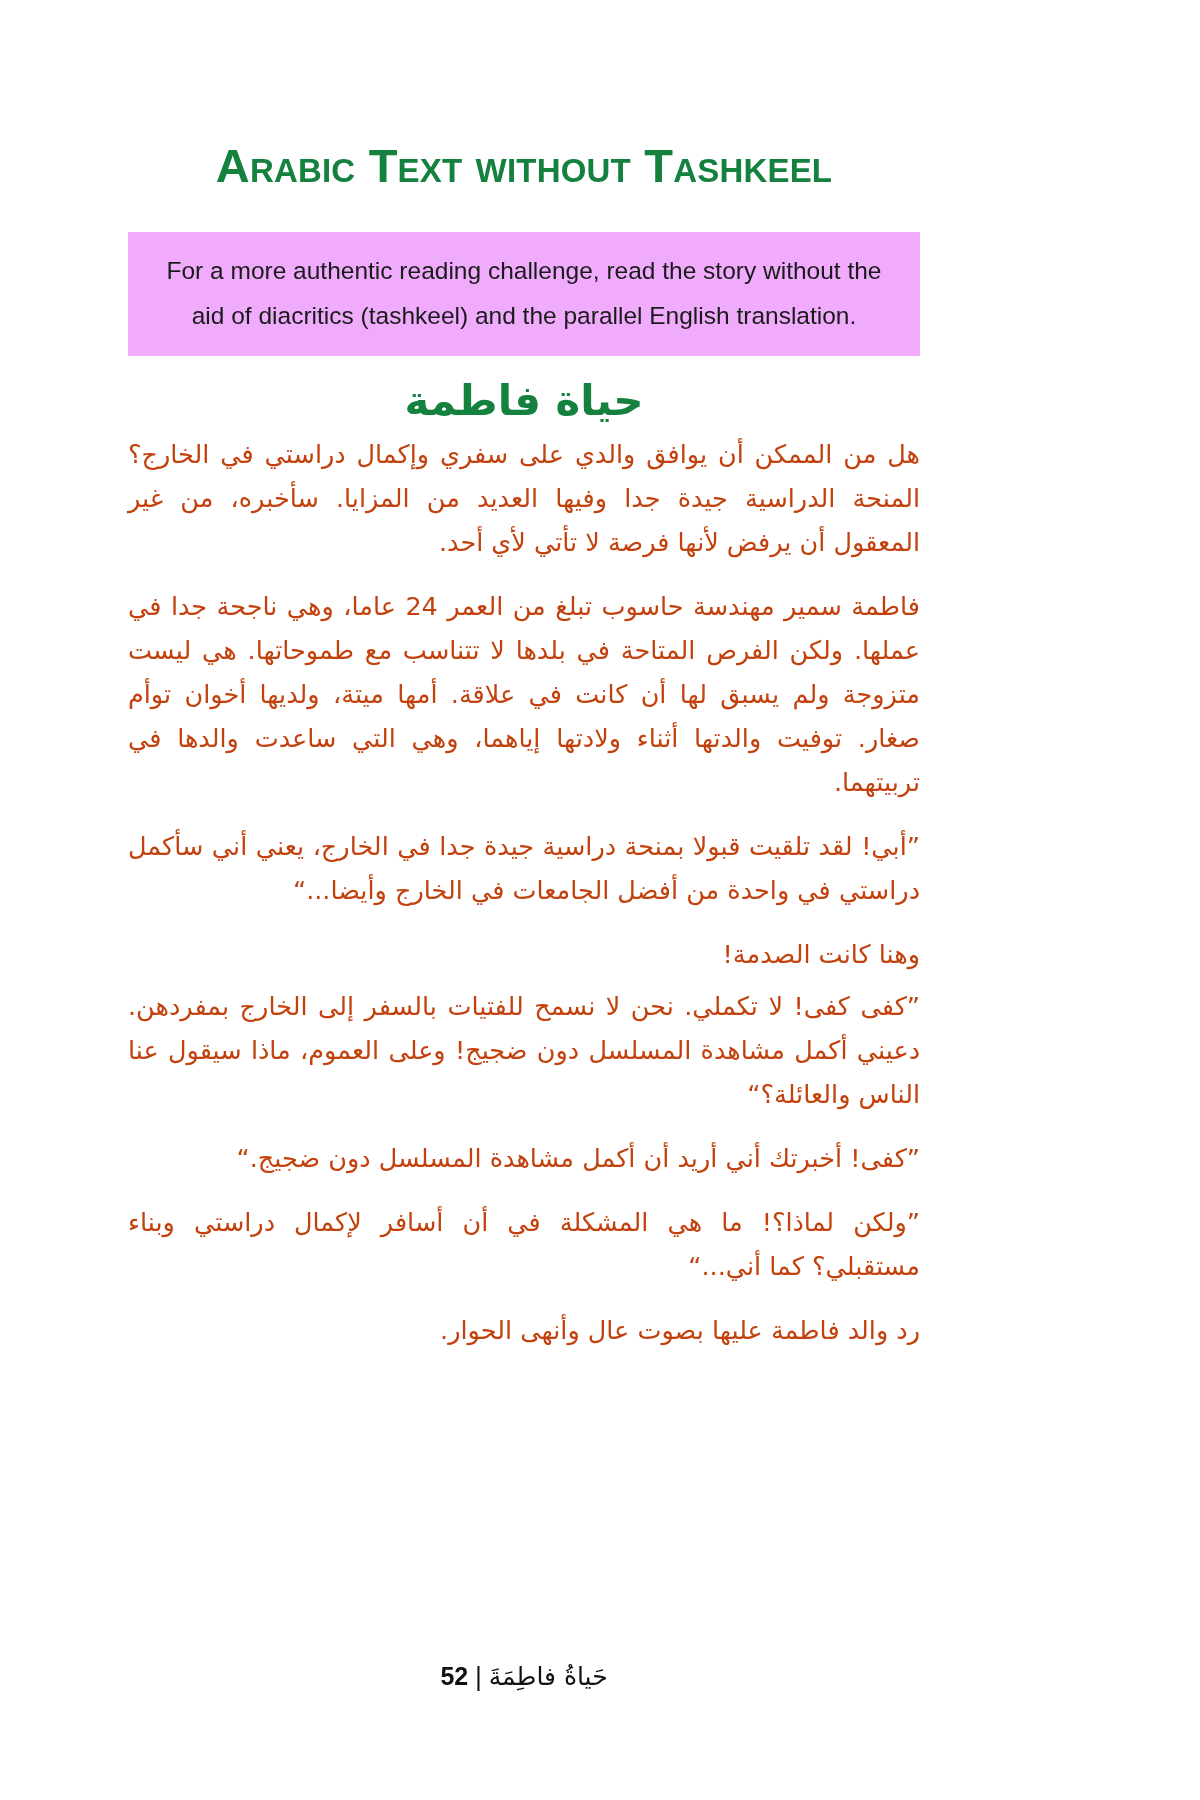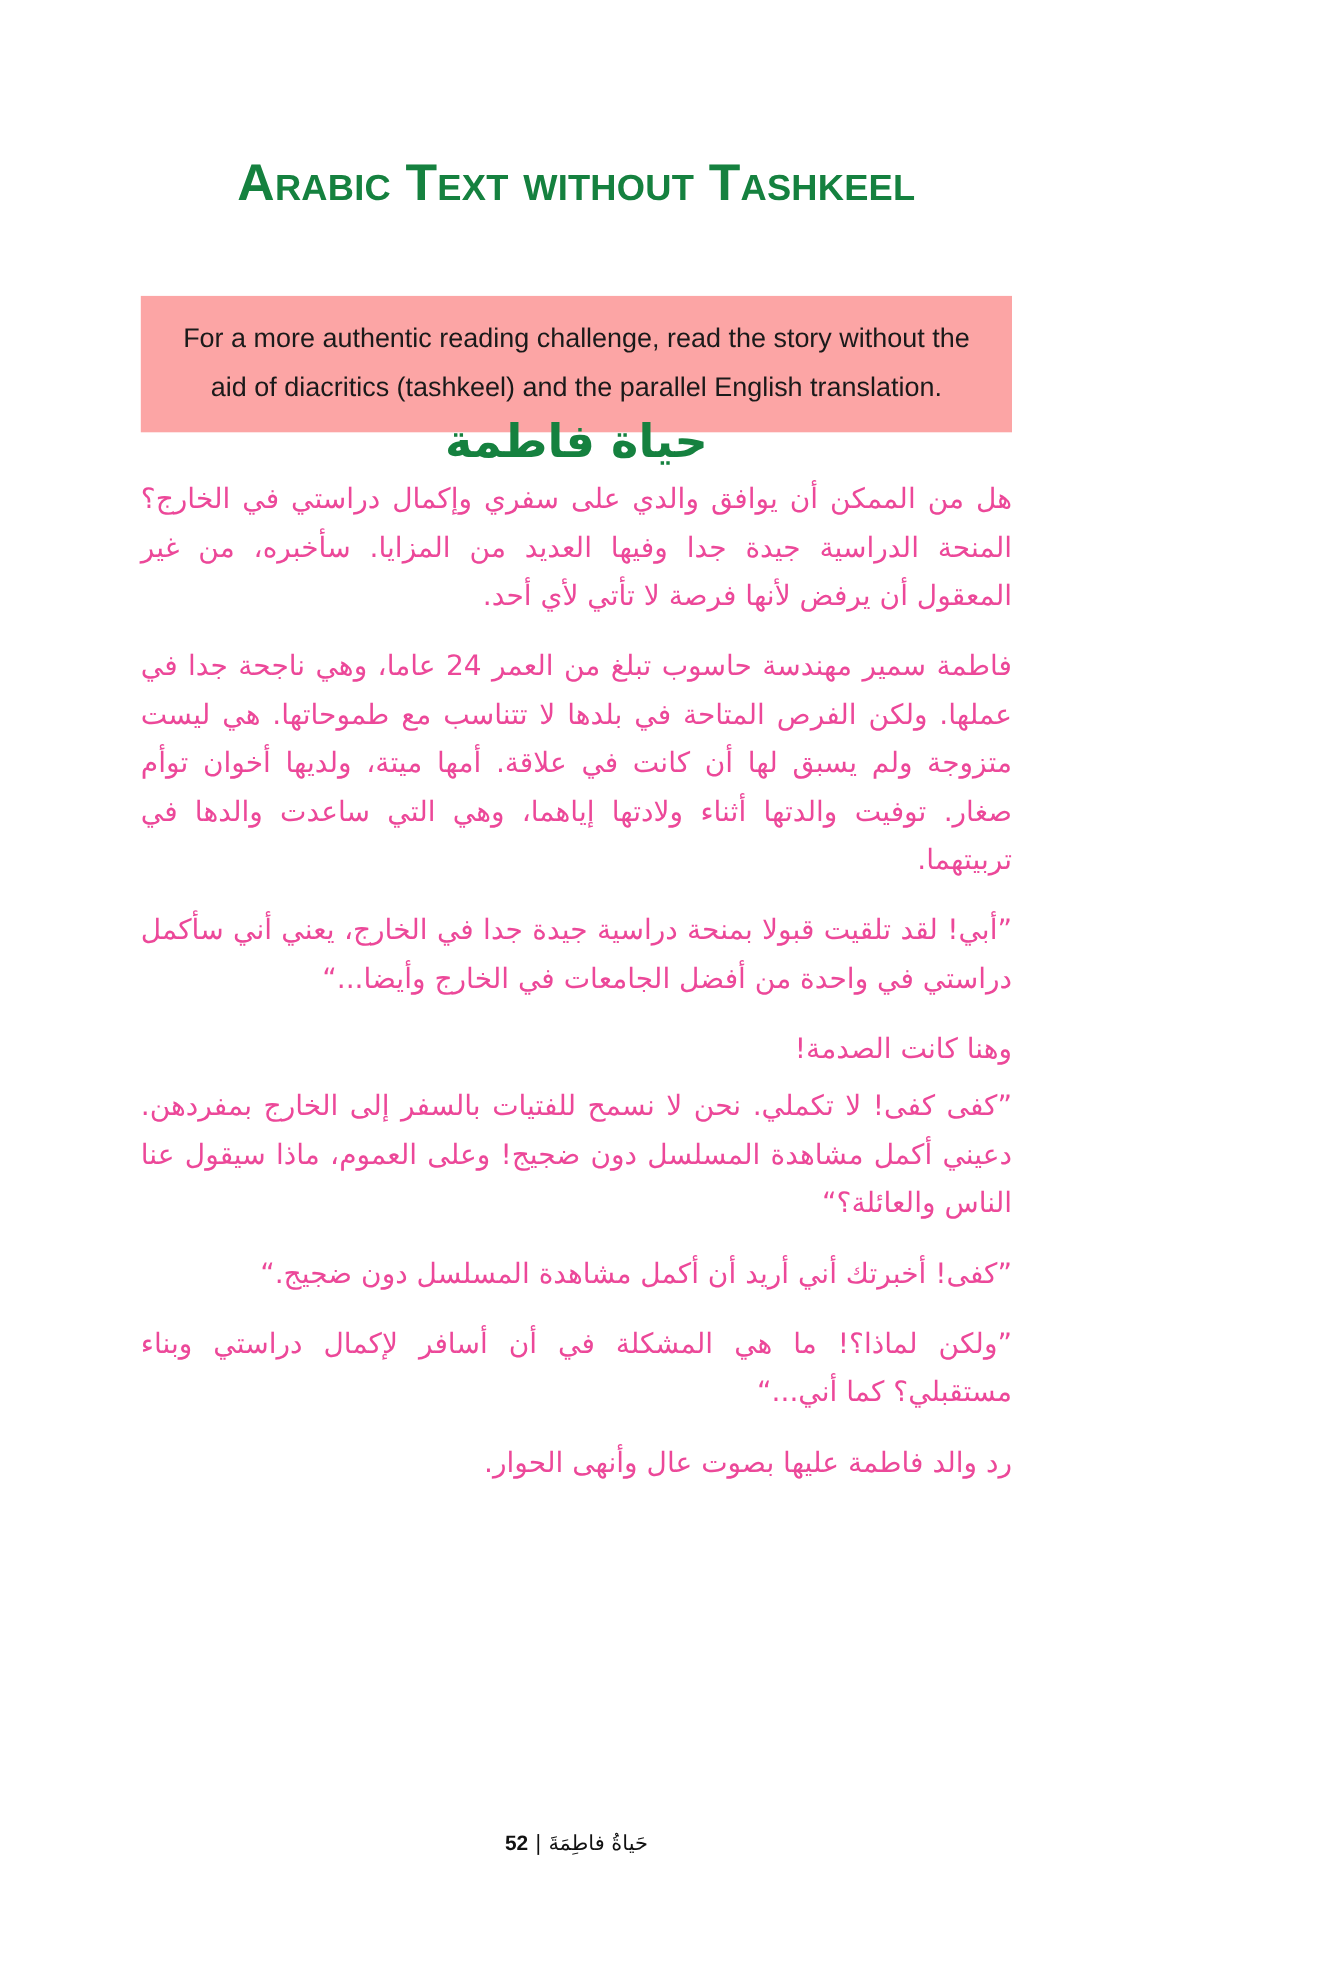--- a/index.html
+++ b/index.html
@@ -97,39 +97,39 @@
     direction: rtl;
     text-align: justify;
     text-align-last: right;
     unicode-bidi: embed;
   }
   .story p {
     margin: 0 0 20px 0;
     font-family: "DejaVu Sans", sans-serif;
     font-size: 25.5px;
     line-height: 44px;
-    color: #ec4899;
+    color: #c2410c;
     direction: rtl;
     text-align: justify;
     text-align-last: right;
   }
   .story p.tight {
     margin-bottom: 8px;
   }
 
   
   .footer {
     position: absolute;
     left: 0;
     top: 1655px;
     width: 792px;
     text-align: center;
     direction: rtl;
     font-family: "DejaVu Sans", sans-serif;
-    font-size: 19px;
+    font-size: 25px;
     line-height: 34px;
     color: #111111;
     font-weight: 700;
   }
   .footer .pg-num {
     font-family: "Liberation Sans", "DejaVu Sans", sans-serif;
     font-weight: 700;
   }
   .footer .sep {
     font-weight: 400;
@@ -140,21 +140,21 @@
   }
 </style>
 </head>
 <body>
 
 <div class="page">
   <div class="content">
 
     <h1 class="page-title" style="color: rgb(21, 129, 63);">Arabic Text without Tashkeel</h1>
 
-    <div class="intro-box" style="background: #fca5a5; margin-top: 37px;">
+    <div class="intro-box" style="background: #f0abfc;">
       <p class="intro-text">For a more authentic reading challenge, read the story without the</p>
       <p class="intro-text">aid of diacritics (tashkeel) and the parallel English translation.</p>
     </div>
 
     <h2 class="arabic-heading" style="color: rgb(21, 129, 63);">حياة فاطمة</h2>
 
     <div class="story">
       <p>هل من الممكن أن يوافق والدي على سفري وإكمال دراستي في الخارج؟ المنحة الدراسية جيدة جدا وفيها العديد من المزايا. سأخبره، من غير المعقول أن يرفض لأنها فرصة لا تأتي لأي أحد.</p>
       <p>فاطمة سمير مهندسة حاسوب تبلغ من العمر 24 عاما، وهي ناجحة جدا في عملها. ولكن الفرص المتاحة في بلدها لا تتناسب مع طموحاتها. هي ليست متزوجة ولم يسبق لها أن كانت في علاقة. أمها ميتة، ولديها أخوان توأم صغار. توفيت والدتها أثناء ولادتها إياهما، وهي التي ساعدت والدها في تربيتهما.</p>
       <p>”أبي! لقد تلقيت قبولا بمنحة دراسية جيدة جدا في الخارج، يعني أني سأكمل دراستي في واحدة من أفضل الجامعات في الخارج وأيضا...“</p>

